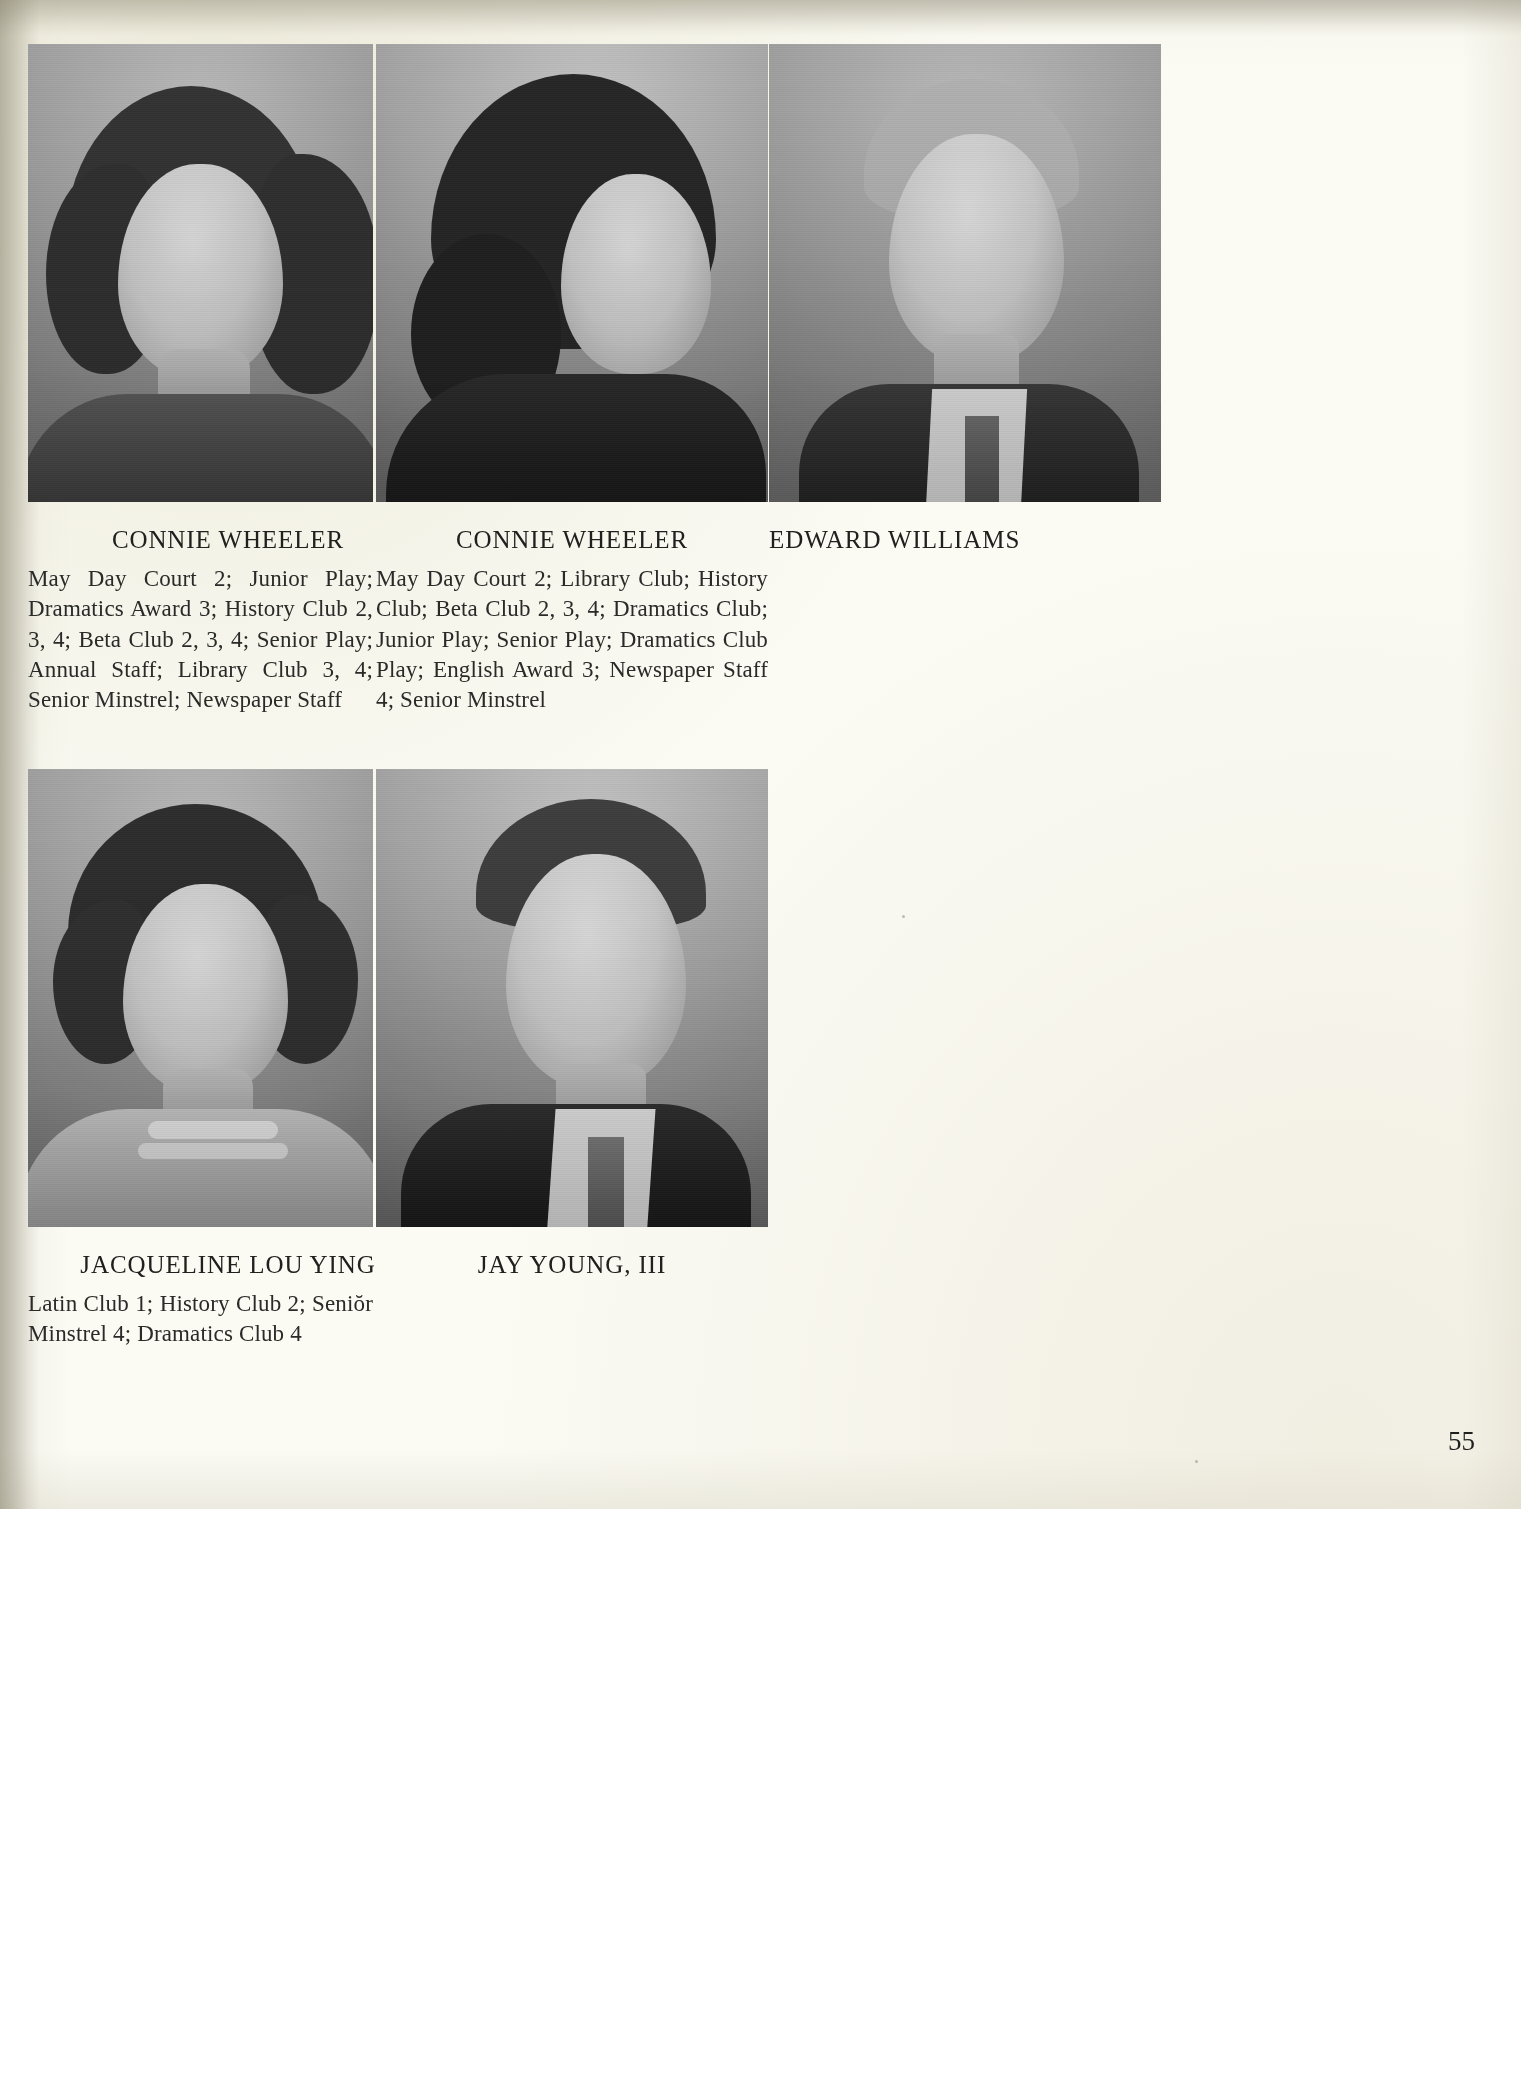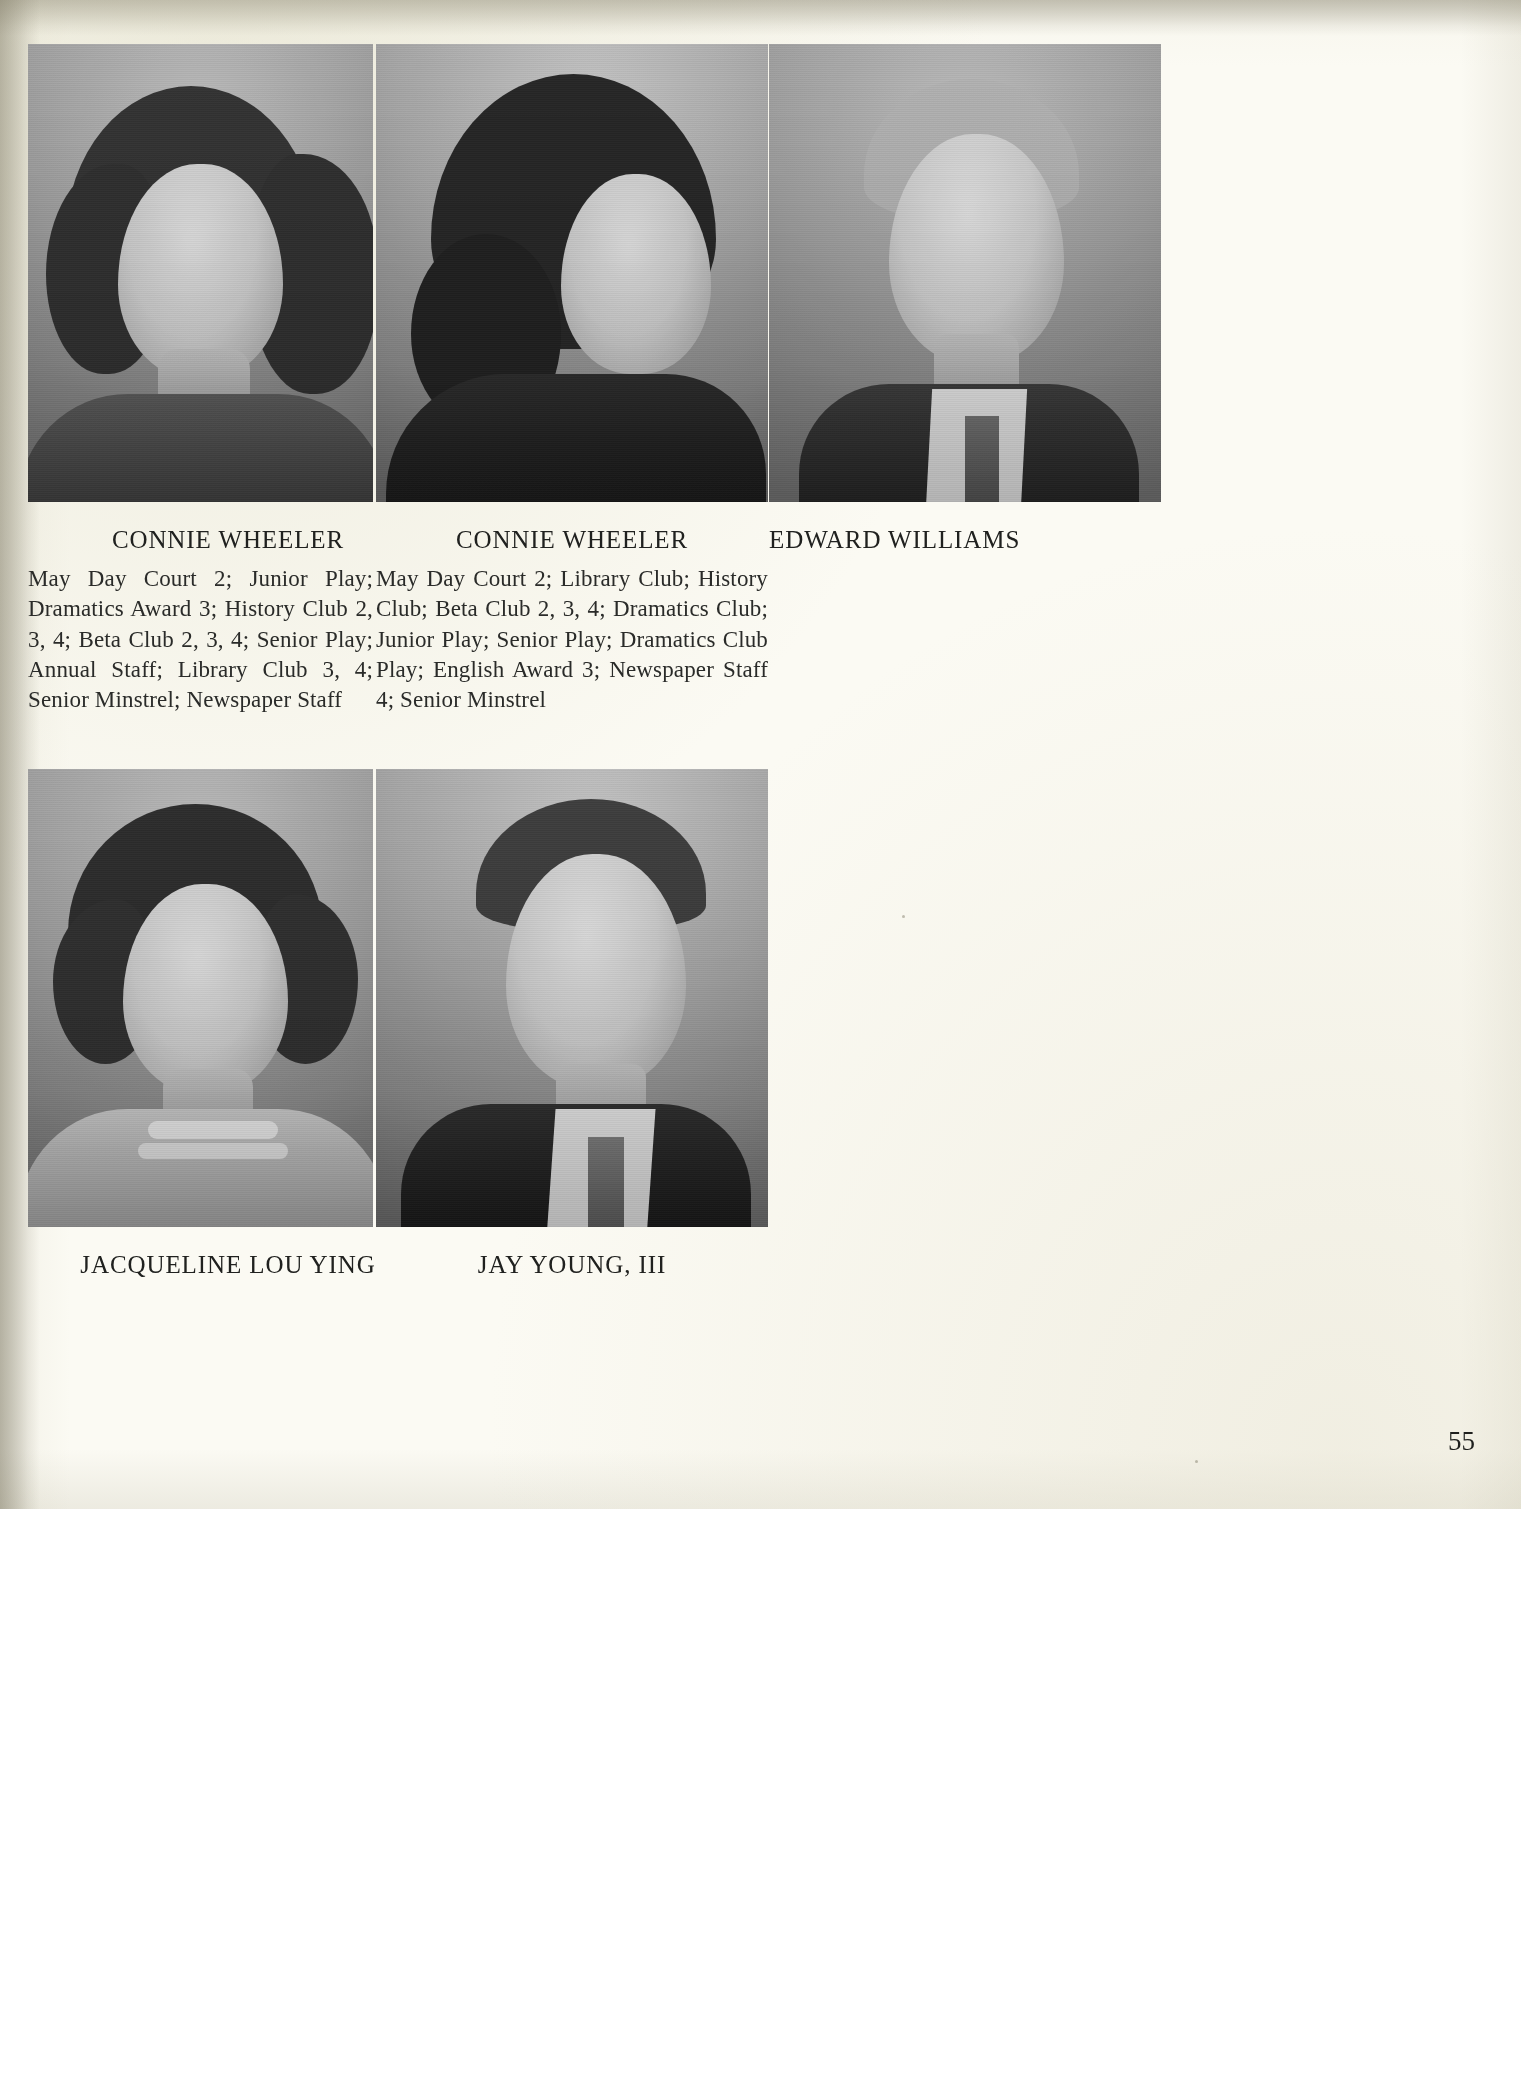--- a/index.html
+++ b/index.html
@@ -254,20 +254,21 @@
           <div class="hair" style="left:225px; top:125px; width:105px; height:170px; border-radius:40% 60% 50% 50% / 50% 50% 50% 50%;"></div>
           <div class="face" style="left:95px; top:115px; width:165px; height:210px;"></div>
           <div class="neck" style="left:135px; top:300px; width:90px; height:65px; border-radius:18px;"></div>
           <div class="body-light" style="left:-10px; top:340px; width:370px; height:130px; border-radius:110px 110px 0 0;"></div>
           <div class="shirt" style="left:120px; top:352px; width:130px; height:18px; border-radius:60px; background:#efede6;"></div>
           <div class="shirt" style="left:110px; top:374px; width:150px; height:16px; border-radius:60px; background:#e8e6df;"></div>
           <div class="shade"></div>
           <div class="grain"></div>
         </div>
         <div class="name">JACQUELINE LOU YING</div>
+        <div class="activities">Latin Club 1; History Club 2; Seniŏr Minstrel 4; Dramatics Club 4</div>
       </div>
 
       <div class="cell col-2">
         <div class="photo wide">
           <div class="bg-studio dark"></div>
           <div class="hair" style="left:100px; top:30px; width:230px; height:130px; background:#3c3e40; border-radius:55% 55% 35% 35% / 80% 80% 20% 20%;"></div>
           <div class="face" style="left:130px; top:85px; width:180px; height:235px;"></div>
           <div class="neck" style="left:180px; top:295px; width:90px; height:75px; border-radius:14px;"></div>
           <div class="body-dark" style="left:25px; top:335px; width:350px; height:140px; border-radius:90px 90px 0 0; background:linear-gradient(to bottom,#2c2f32,#16181a);"></div>
           <div class="shirt" style="left:175px; top:340px; width:100px; height:130px; transform:skewX(-4deg);"></div>

